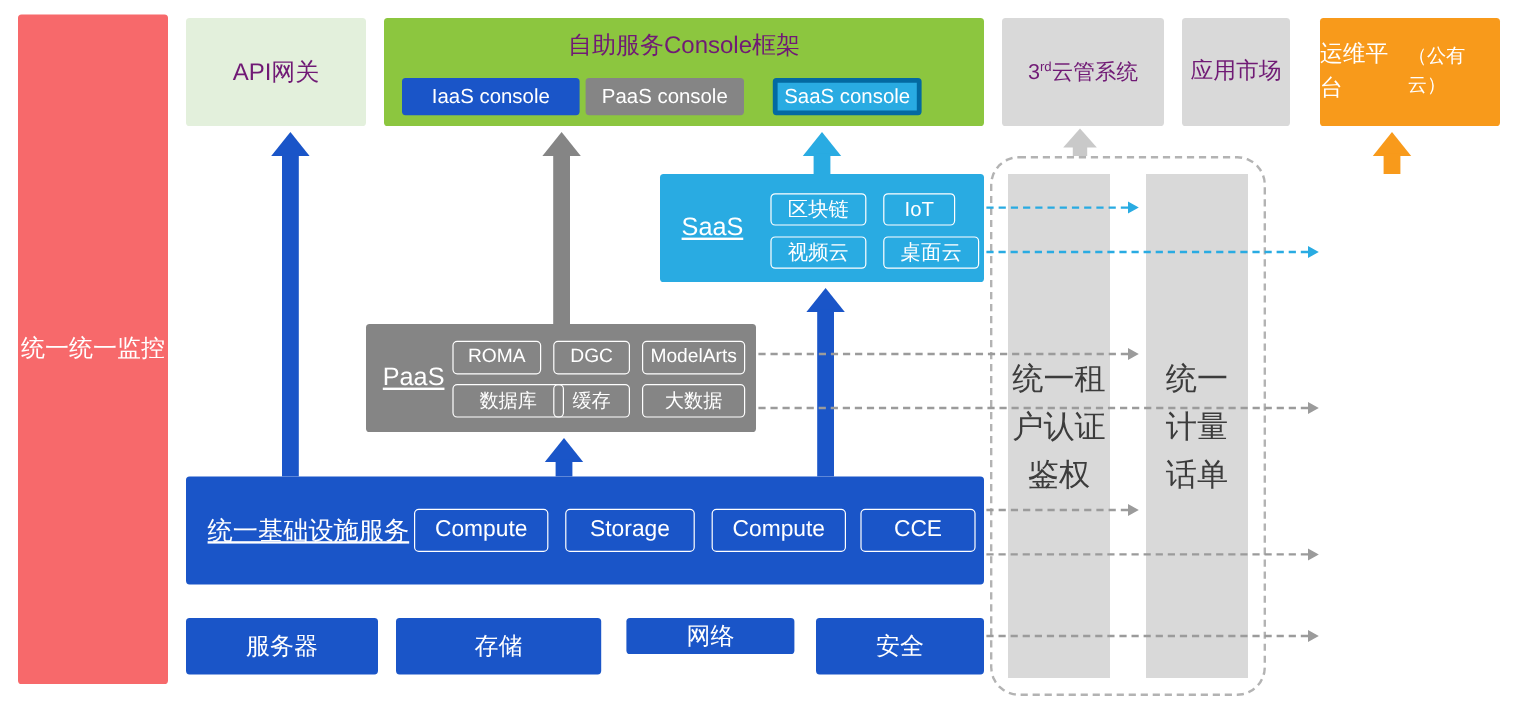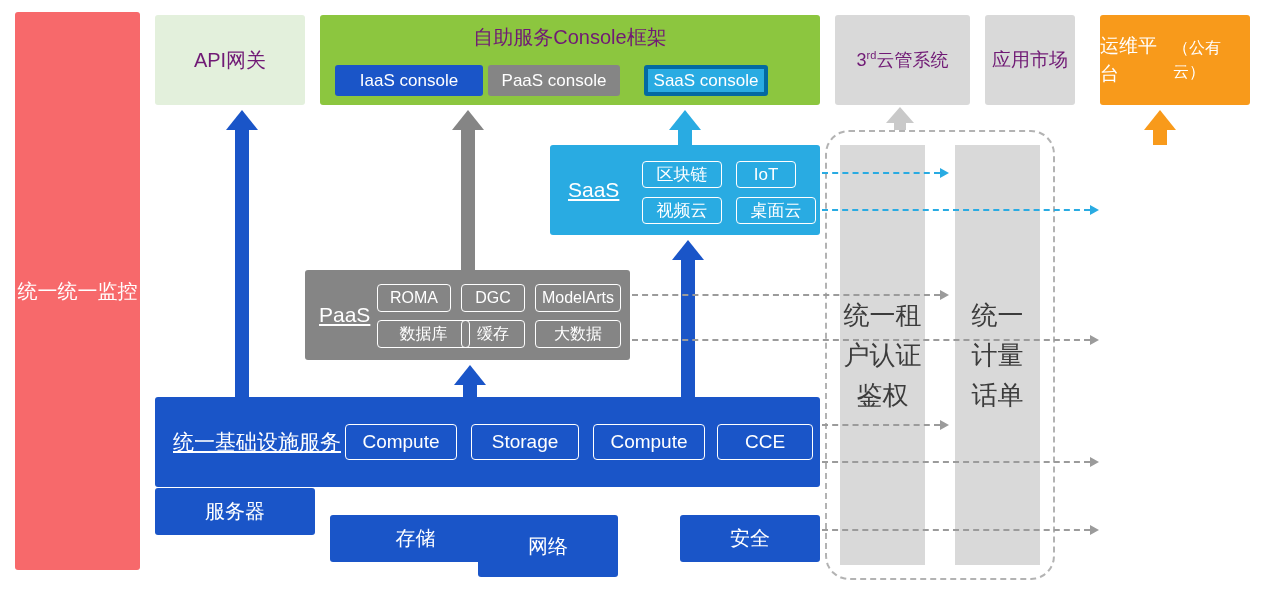--- a/index.html
+++ b/index.html
@@ -89,23 +89,23 @@
   </div>
 
   <div class="panel" style="left:155px;top:397px;width:665px;height:90px;background:var(--blue)">
     <div class="panel-label t21" style="left:18px">统一基础设施服务</div>
     <div class="chip t19" style="left:316px;top:27px;width:108px;height:36px">Storage</div>
     <div class="chip t19" style="left:190px;top:27px;width:112px;height:36px">Compute</div>
     <div class="chip t19" style="left:438px;top:27px;width:112px;height:36px">Compute</div>
     <div class="chip t19" style="left:562px;top:27px;width:96px;height:36px">CCE</div>
   </div>
 
-  <div class="panel flex-c t20 white" style="left:155px;top:488px;width:160px;height:47px;background:var(--blue)">服务器</div>
+  <div class="panel flex-c t20 white" style="left:155px;top:515px;width:160px;height:47px;background:var(--blue)">服务器</div>
   <div class="panel flex-c t20 white" style="left:330px;top:515px;width:171px;height:47px;background:var(--blue)">存储</div>
-  <div class="panel flex-c t20 white" style="left:478px;top:515px;width:140px;height:62px;background:var(--blue)">网络</div>
+  <div class="panel flex-c t20 white" style="left:522px;top:515px;width:140px;height:30px;background:var(--blue)">网络</div>
   <div class="panel flex-c t20 white" style="left:680px;top:515px;width:140px;height:47px;background:var(--blue)">安全</div>
 
   <div style="position:absolute;left:825px;top:130px;width:230px;height:450px;border:2px dashed #b3b3b3;border-radius:24px"></div>
 
   <div class="bar" style="left:840px;top:145px;width:85px;height:420px">
     <div>统一租</div>
     <div>户认证</div>
     <div>鉴权</div>
   </div>
 

